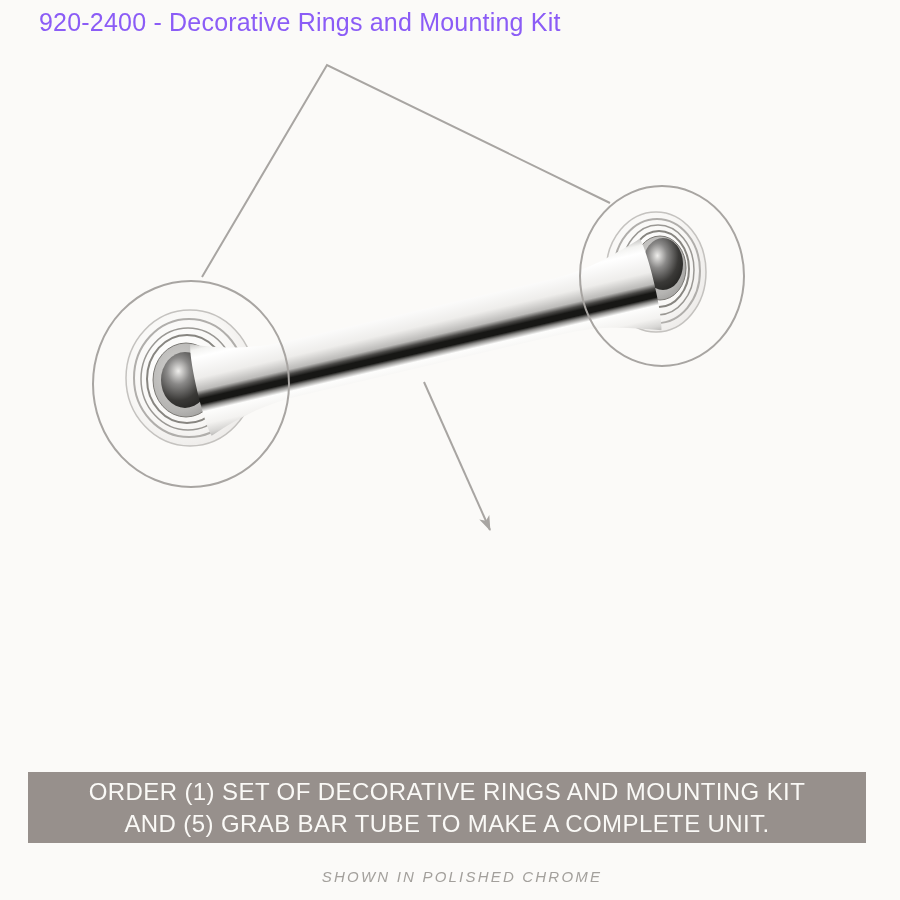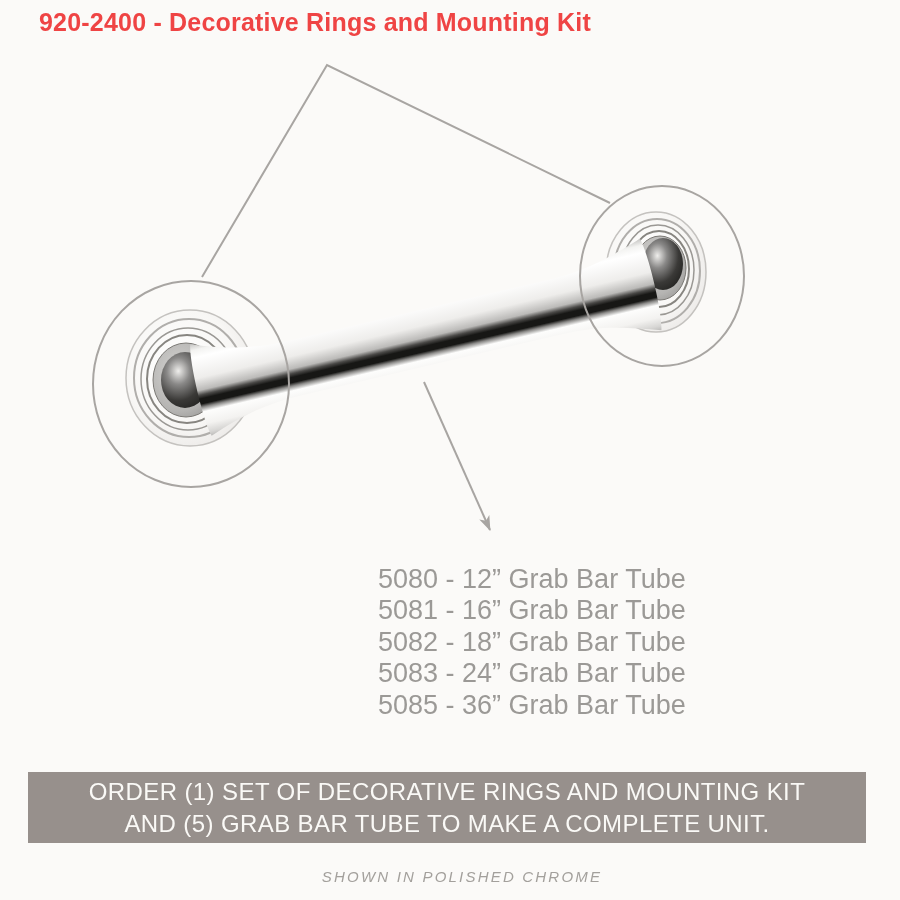--- a/index.html
+++ b/index.html
@@ -6,23 +6,22 @@
   body{
     width:900px;height:900px;
     background:#fbfaf8;
     font-family:"Liberation Sans", sans-serif;
     position:relative;
     overflow:hidden;
   }
   .page{position:absolute;inset:0;}
   .page-title{
     position:absolute;left:39px;top:8px;
-    font-size:25px;color:#ef4444;letter-spacing:0.2px;
+    font-size:25px;color:#8b5cf6;letter-spacing:0.2px;
     white-space:nowrap;
-    font-weight:bold;
   }
   .illustration{
     position:absolute;left:0;top:0;width:900px;height:900px;
   }
   .tube-list{
     position:absolute;left:378px;top:564px;
     font-size:27px;line-height:31.4px;color:#9b9996;
     white-space:nowrap;
   }
   .banner{
@@ -115,27 +114,20 @@
     </g>
 
     <g fill="none" stroke-width="2">
       <polyline points="202,277 327,65 610,203" stroke="#a8a5a2"></polyline>
       <ellipse cx="191" cy="384" rx="98" ry="103" stroke="#a8a5a2"></ellipse>
       <ellipse cx="662" cy="276" rx="82" ry="90" stroke="#a8a5a2"></ellipse>
       <line x1="424" y1="382" x2="490" y2="530" marker-end="url(#arrowhead)" stroke="#a8a5a2"></line>
     </g>
   </svg>
 
-  <div class="tube-list">
-    <div>5080 - 12” Grab Bar Tube</div>
-    <div>5081 - 16” Grab Bar Tube</div>
-    <div>5082 - 18” Grab Bar Tube</div>
-    <div>5083 - 24” Grab Bar Tube</div>
-    <div>5085 - 36” Grab Bar Tube</div>
-  </div>
 
   <div class="banner">
     <div>ORDER (1) SET OF DECORATIVE RINGS AND MOUNTING KIT</div>
     <div>AND (5) GRAB BAR TUBE TO MAKE A COMPLETE UNIT.</div>
   </div>
 
   <div class="finish-caption">SHOWN IN POLISHED CHROME</div>
 
 </div>
 

